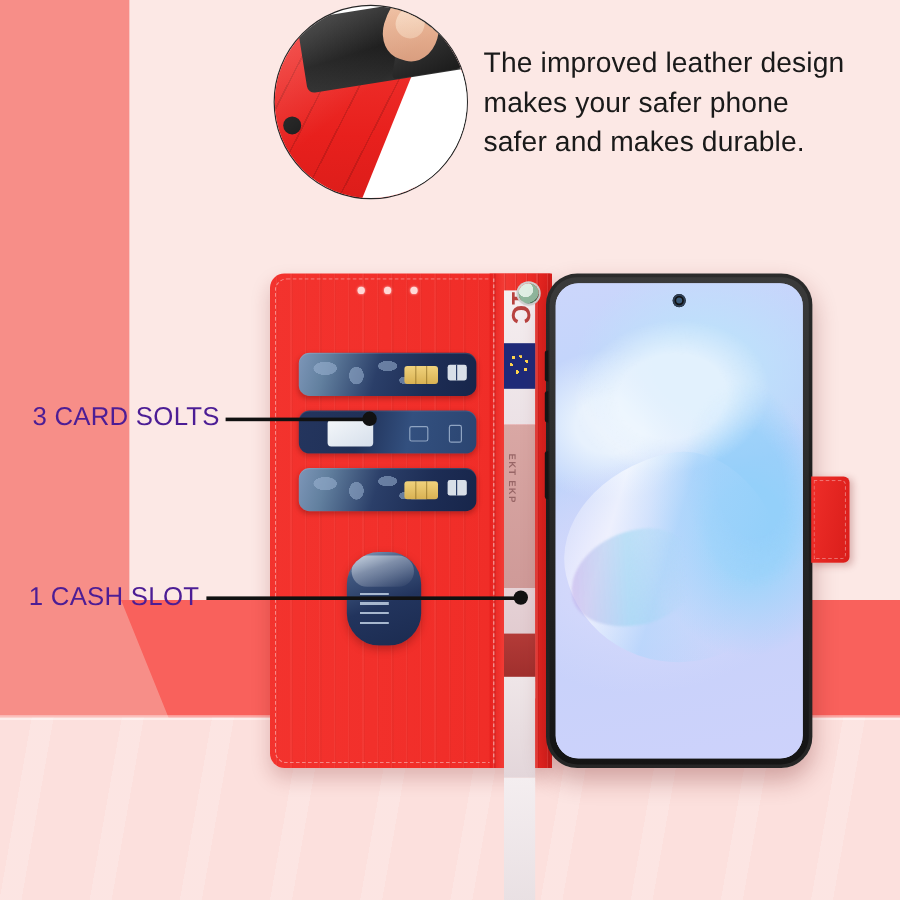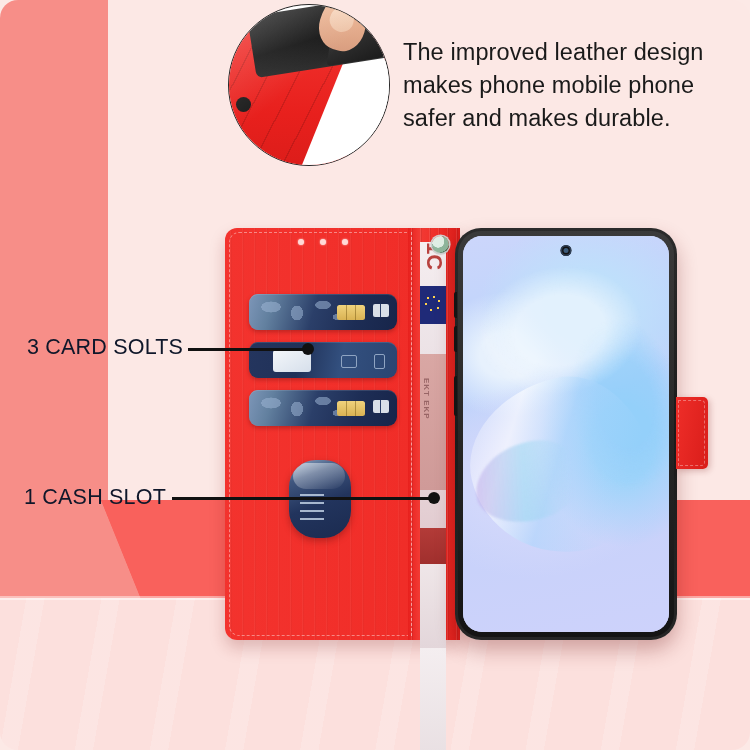--- a/index.html
+++ b/index.html
@@ -2,21 +2,21 @@
 <html><head>
 <meta charset="utf-8">
 <title>Leather Wallet Phone Case — Feature Infographic</title>
 <style>
   html,body{margin:0;padding:0;}
   body{
     width:750px;height:750px;overflow:hidden;position:relative;
     font-family:"Liberation Sans","DejaVu Sans",sans-serif;
     background:#fce9e6;
   }
-  .stage{position:absolute;inset:0;overflow:hidden;border-radius:18px;}
+  .stage{position:absolute;inset:0;overflow:hidden;}
 
   
   .bg-base{position:absolute;inset:0;background:#fce8e5;}
   .wall-left{position:absolute;left:0;top:0;width:108px;height:578px;background:#f78e88;}
   .wall-back{position:absolute;left:108px;top:0;right:0;height:500px;background:#fce8e5;}
 
   
   .table-top{
     position:absolute;left:0;top:500px;width:750px;height:100px;
     background:#f9615c;
@@ -275,21 +275,21 @@
   .strap{
     position:absolute;left:676px;top:397px;width:32px;height:72px;
     background:linear-gradient(100deg,#ef2e29,#d91d1a);
     border-radius:0 5px 5px 0;
     box-shadow:2px 2px 6px rgba(120,20,20,.25);
   }
   .strap-stitch{position:absolute;left:2px;top:3px;right:3px;bottom:3px;
     border:1px dashed rgba(255,255,255,.35);border-radius:0 4px 4px 0;}
 
   
-  .anno{position:absolute;color:#0f172a;font-size:21.5px;letter-spacing:.2px;white-space:nowrap;}
+  .anno{position:absolute;color:#4c1d95;font-size:21.5px;letter-spacing:.2px;white-space:nowrap;}
   .anno-cards{left:27px;top:335px;}
   .anno-cash{left:24px;top:485px;}
   .lead{position:absolute;height:3.2px;background:#111;}
   .lead-cards{left:188px;top:348px;width:120px;}
   .lead-cash{left:172px;top:497px;width:264px;}
   .lead-dot{position:absolute;width:12px;height:12px;border-radius:50%;background:#111;}
   .dot-cards{left:302px;top:343px;}
   .dot-cash{left:428px;top:492px;}
 </style>
 </head>
@@ -314,21 +314,21 @@
     <div class="c-black"></div>
     <div class="c-black2"></div>
     <div class="c-finger"></div>
     <div class="c-nail"></div>
     <div class="c-dot"></div>
     <div class="c-gloss"></div>
   </div>
 
   <div class="headline">
     <span class="ln">The improved leather design</span>
-    <span class="ln">makes phone mobile phone</span>
+    <span class="ln">makes your safer phone</span>
     <span class="ln">safer and makes durable.</span>
   </div>
 
   <div class="case">
     <div class="case-grain"></div>
     <div class="case-shade"></div>
     <div class="case-stitch"></div>
 
     <div class="dots">
       <i></i>

